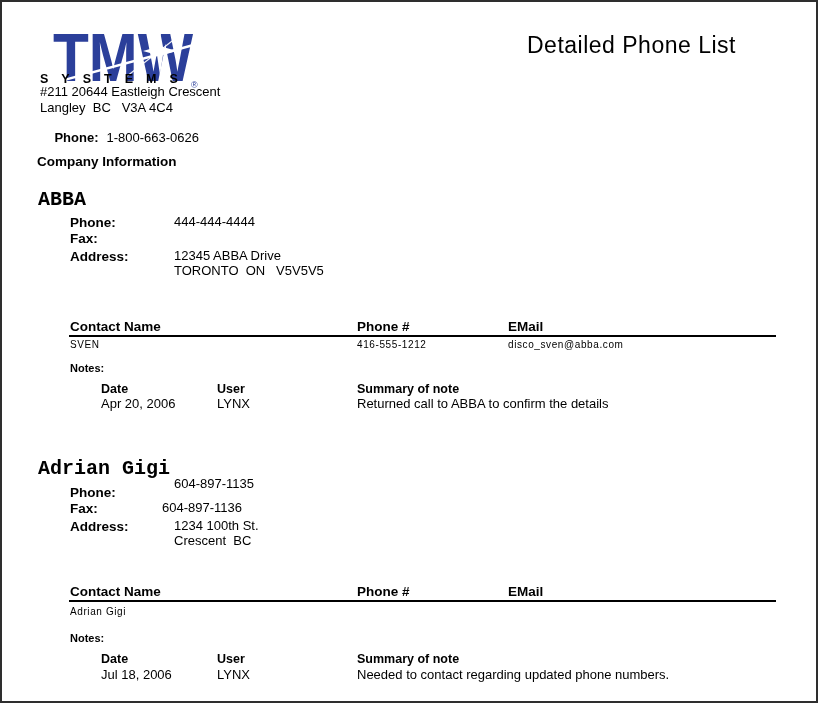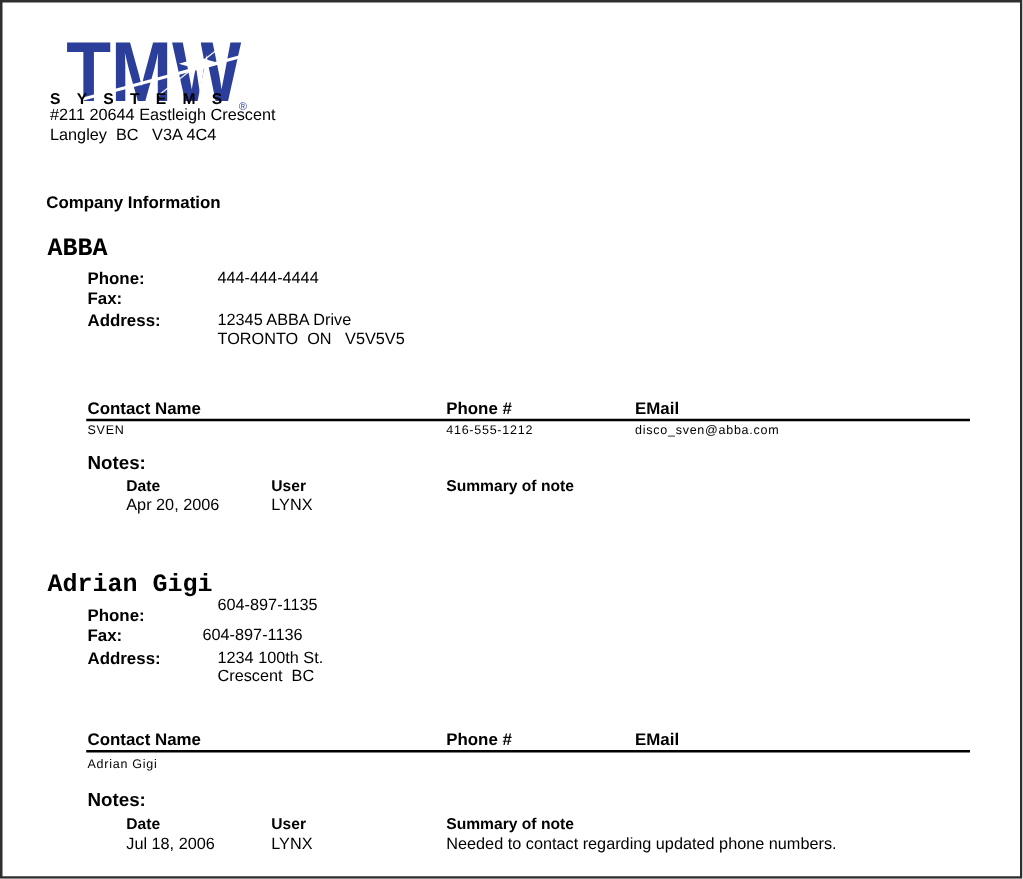--- a/index.html
+++ b/index.html
@@ -15,21 +15,21 @@
   .abs{position:absolute;white-space:pre;line-height:1.15;}
   .b{font-weight:bold;}
   .fs13{font-size:13px;}
   .lbl{font-size:13.5px;font-weight:bold;}
   .val{font-size:13px;}
   .title{font-size:23px;letter-spacing:0.5px;}
   .cname{font-size:20px;font-weight:bold;font-family:Liberation Mono, monospace;}
   .section{font-size:13.5px;font-weight:bold;}
   .th{font-size:13.5px;font-weight:bold;}
   .td{font-size:10px;letter-spacing:0.6px;}
-  .ntlbl{font-size:15px;font-weight:bold;}
+  .ntlbl{font-size:11px;font-weight:bold;}
   .nh{font-size:12.5px;font-weight:bold;}
   .nt{font-size:13px;}
   .rule{position:absolute;height:2px;background:#000;}
   .systems{font-size:12.5px;font-weight:bold;letter-spacing:13px;}
   .hdrgap{display:inline-block;width:8px;}
 </style>
 </head>
 <body>
 
 <div class="page">
@@ -38,23 +38,27 @@
     <svg width="150" height="60" viewBox="0 0 150 60">
       <text x="0" y="52" font-family="Liberation Sans, sans-serif" font-weight="bold" font-size="68" fill="#2b3f9a" textLength="140" lengthAdjust="spacingAndGlyphs">TMW</text>
       <line x1="-4" y1="55" x2="148" y2="14" stroke="#ffffff" stroke-width="2.5"></line>
       <line x1="60" y1="58" x2="132" y2="2" stroke="#ffffff" stroke-width="1.2" opacity="0.9"></line>
       <polygon points="107,2 110,18 124,22 110,26 107,46 104,26 90,22 104,18" fill="#ffffff"></polygon>
       <text x="138" y="59" font-family="Liberation Sans, sans-serif" font-size="9" fill="#2b3f9a">®</text>
     </svg>
   </div>
   <div class="abs systems" style="left:38px;top:70px;">SYSTEMS</div>
 
+  <div class="abs title" style="left:525px;top:30px;">Detailed Phone List</div>
 
   <div class="abs fs13" style="left:38px;top:83px;">#211 20644 Eastleigh Crescent</div>
   <div class="abs fs13" style="left:38px;top:99px;">Langley  BC   V3A 4C4</div>
+  <div class="abs fs13" style="left:38px;top:114px;">
+    <span class="b">Phone:</span><span class="hdrgap"></span><span>1-800-663-0626</span>
+  </div>
 
   <div class="abs section" style="left:35px;top:152px;">Company Information</div>
 
   <div class="abs cname" style="left:36px;top:186px;">ABBA</div>
 
   <div class="abs lbl" style="left:68px;top:213px;">Phone:</div>
   <div class="abs val" style="left:172px;top:213px;">444-444-4444</div>
   <div class="abs lbl" style="left:68px;top:229px;">Fax:</div>
   <div class="abs val" style="left:172px;top:229px;"></div>
   <div class="abs lbl" style="left:68px;top:247px;">Address:</div>
@@ -68,20 +72,21 @@
   <div class="abs td" style="left:68px;top:337px;">SVEN</div>
   <div class="abs td" style="left:355px;top:337px;">416-555-1212</div>
   <div class="abs td" style="left:506px;top:337px;">disco_sven@abba.com</div>
 
   <div class="abs ntlbl" style="left:68px;top:360px;">Notes:</div>
   <div class="abs nh" style="left:99px;top:380px;">Date</div>
   <div class="abs nh" style="left:215px;top:380px;">User</div>
   <div class="abs nh" style="left:355px;top:380px;">Summary of note</div>
   <div class="abs nt" style="left:99px;top:395px;">Apr 20, 2006</div>
   <div class="abs nt" style="left:215px;top:395px;">LYNX</div>
+  <div class="abs nt" style="left:355px;top:395px;">Returned call to ABBA to confirm the details</div>
 
   <div class="abs cname" style="left:36px;top:455px;">Adrian Gigi</div>
 
   <div class="abs lbl" style="left:68px;top:483px;">Phone:</div>
   <div class="abs val" style="left:172px;top:475px;">604-897-1135</div>
   <div class="abs lbl" style="left:68px;top:499px;">Fax:</div>
   <div class="abs val" style="left:160px;top:499px;">604-897-1136</div>
   <div class="abs lbl" style="left:68px;top:517px;">Address:</div>
   <div class="abs val" style="left:172px;top:517px;">1234 100th St.</div>
   <div class="abs val" style="left:172px;top:532px;">Crescent  BC</div>

